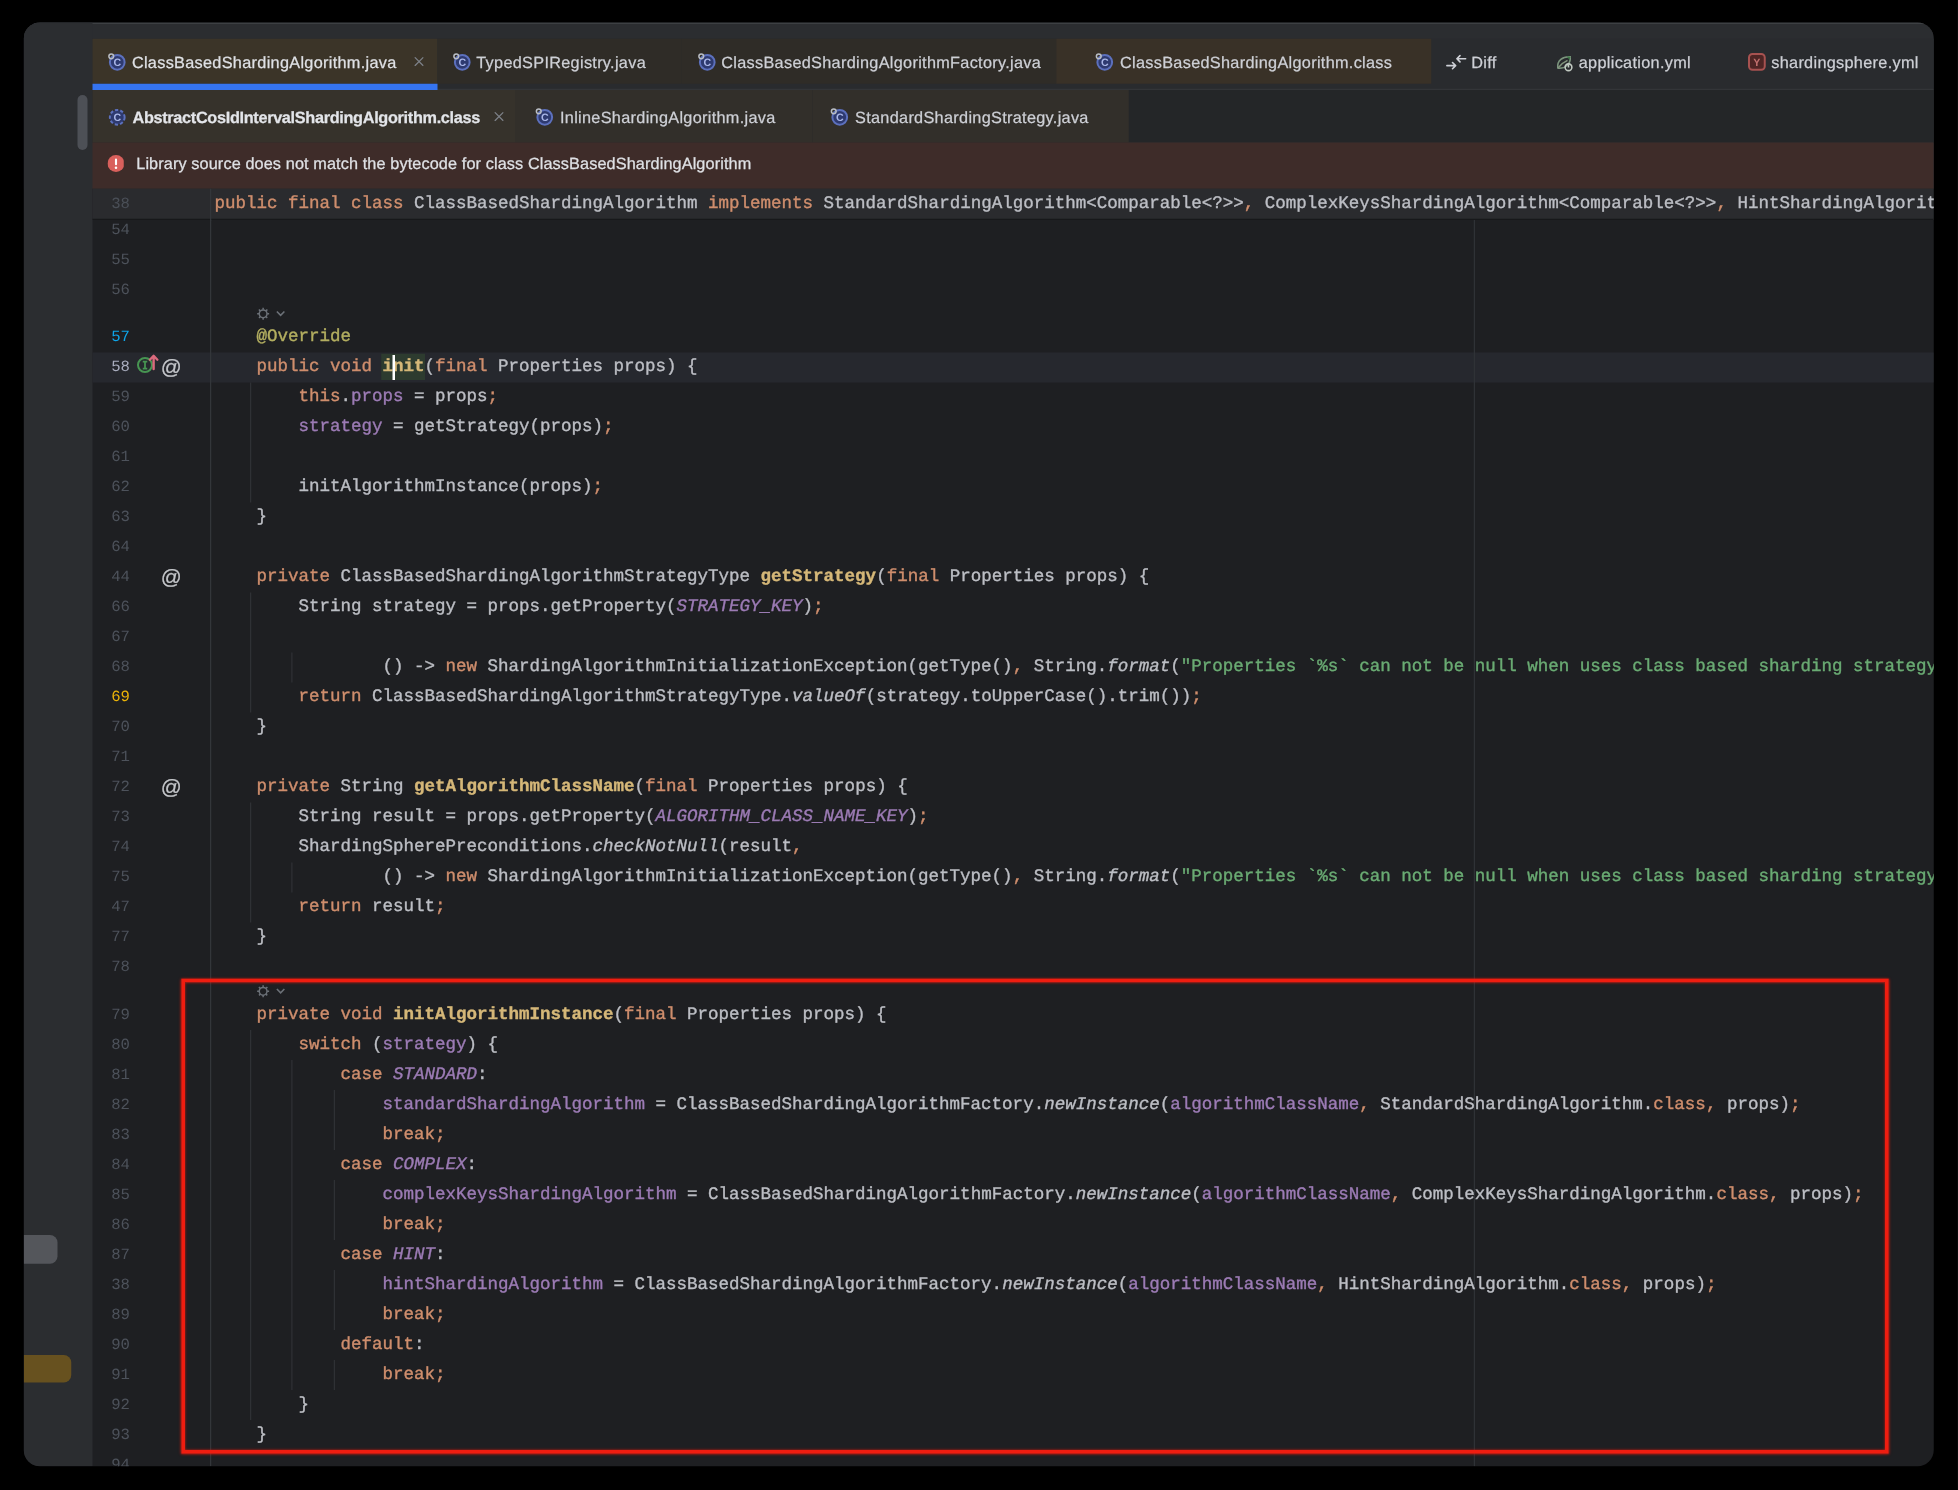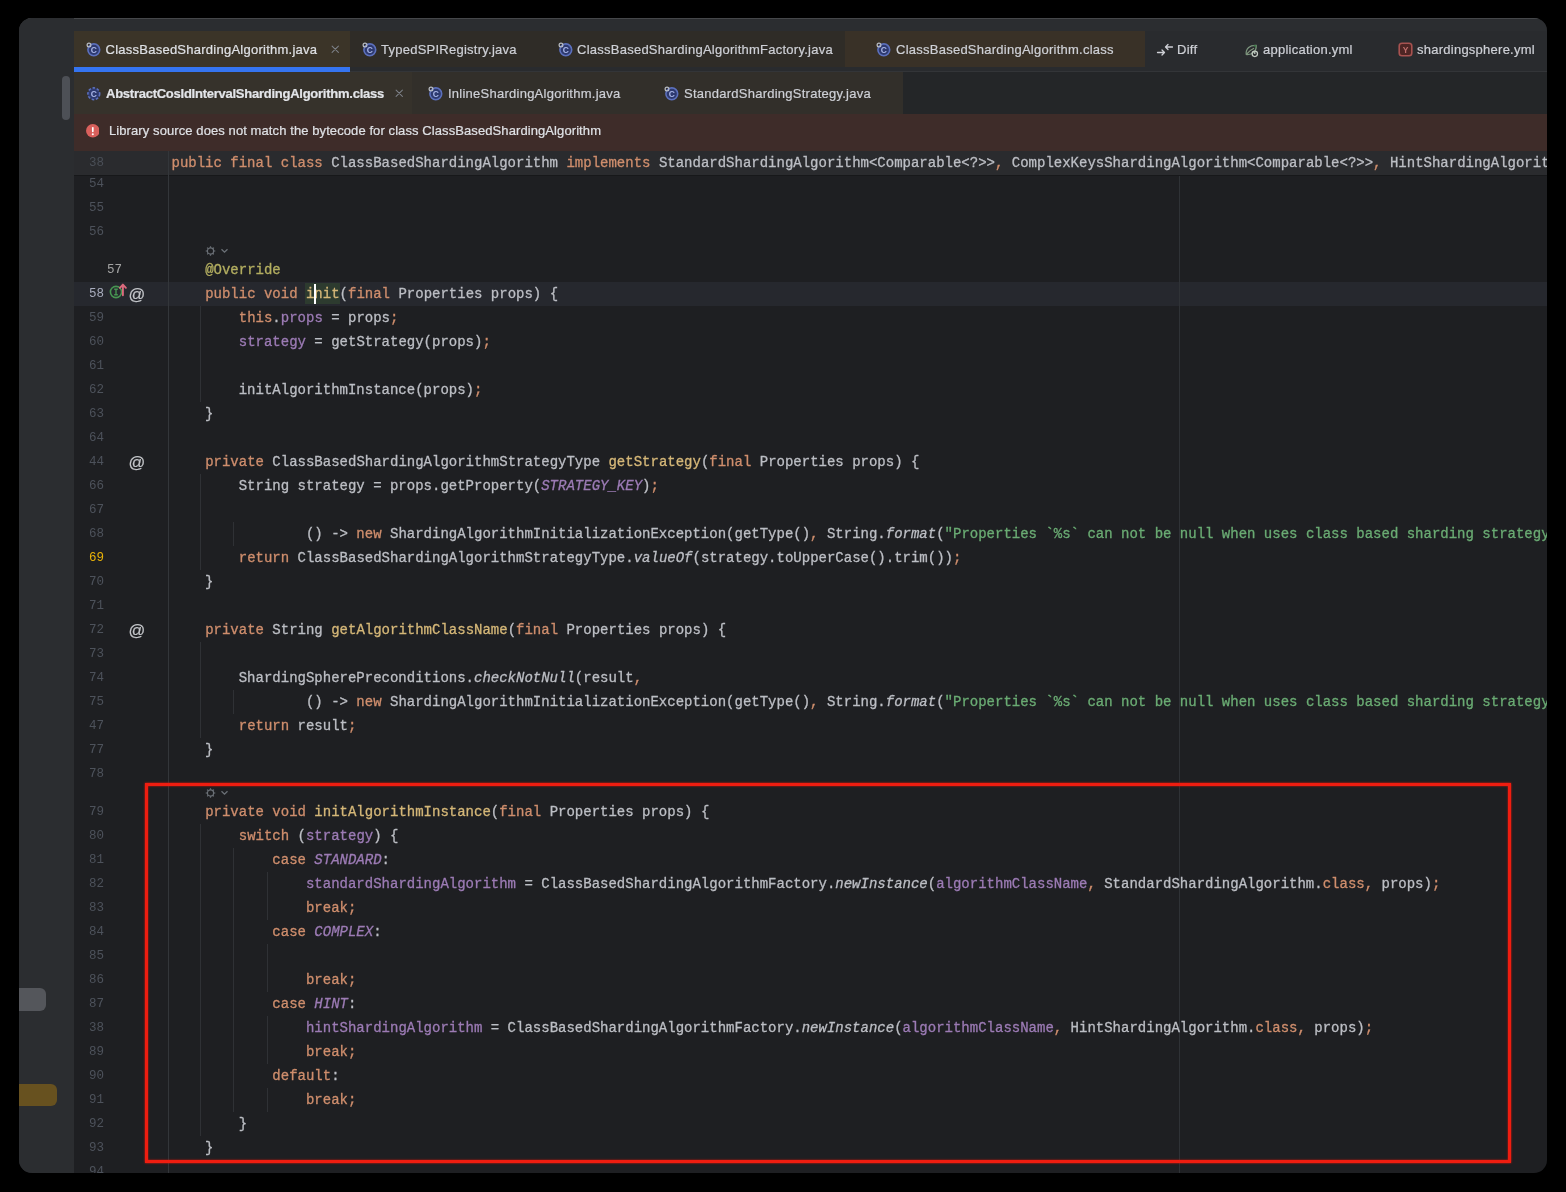--- a/index.html
+++ b/index.html
@@ -6,21 +6,21 @@
 #win{position:absolute;left:19px;top:18px;width:1528px;height:1155px;background:#1e1f22;border-radius:13px;overflow:hidden}
 .ui{font-family:"Liberation Sans",sans-serif;font-size:13px;color:#ced0d6;white-space:nowrap;letter-spacing:0.25px;-webkit-text-stroke:0.2px currentColor}
 .code{font-family:"Liberation Mono",monospace;font-size:14px;line-height:24px;white-space:pre}
 .ln{font-family:"Liberation Mono",monospace;font-size:12.5px;line-height:24px;white-space:pre}
 .code{color:#bcbec4;letter-spacing:0.001px;-webkit-text-stroke:0.3px currentColor}
 .ln{color:#4a4f57;text-align:right}
 .k{color:#cf8e6d}
 .p{color:#cf8e6d}
 .f{color:#9c7bb5}
 .c{color:#9c7bb5;font-style:italic}
-.m{color:#d5b778;font-weight:normal}
+.m{color:#d5b778;font-weight:bold}
 .s{color:#6aab73}
 .i{font-style:italic}
 .a{color:#b3ae60}
 </style></head><body>
 <div id="win">
     <div class="abs" style="left:0;top:0;width:1528px;height:132.5px;background:#2b2d30"></div>
     <div class="abs" style="left:0;top:0;width:1528px;height:1px;background:#45474a;border-radius:13px 13px 0 0"></div>
     <div class="abs" style="left:0;top:0;width:54.5px;height:1155px;background:#2b2d30"></div>
     <div class="abs" style="left:42.5px;top:58px;width:8px;height:44px;background:#4d5056;border-radius:4px"></div>
     <div class="abs" style="left:0;top:970px;width:27px;height:23px;background:#54565b;border-radius:0 6px 6px 0"></div>
@@ -125,21 +125,21 @@
     <div class="abs" style="left:214.2px;top:671.5px;width:1px;height:24.0px;background:#2f3135"></div>
     <div class="abs" style="left:180.6px;top:805.5px;width:1px;height:312.0px;background:#2f3135"></div>
     <div class="abs" style="left:214.2px;top:829.5px;width:1px;height:264.0px;background:#2f3135"></div>
     <div class="abs" style="left:247.8px;top:853.5px;width:1px;height:48.0px;background:#2f3135"></div>
     <div class="abs" style="left:247.8px;top:925.5px;width:1px;height:48.0px;background:#2f3135"></div>
     <div class="abs" style="left:247.8px;top:997.5px;width:1px;height:48.0px;background:#2f3135"></div>
     <div class="abs" style="left:247.8px;top:1069.5px;width:1px;height:24.0px;background:#2f3135"></div>
     <div class="abs ln" style="left:41px;top:153.5px;width:44px;color:#4d525b">54</div>
     <div class="abs ln" style="left:41px;top:177.5px;width:44px;color:#4d525b">55</div>
     <div class="abs ln" style="left:41px;top:201.5px;width:44px;color:#4d525b">56</div>
-    <div class="abs ln" style="left:59px;top:239.5px;width:44px;color:#a3a3a3">57</div>
+    <div class="abs ln" style="left:41px;top:239.5px;width:44px;color:#0ea5e9">57</div>
     <div class="abs code" style="left:152.5px;top:239.5px">    <span class="a">@Override</span></div>
     <div class="abs ln" style="left:41px;top:263.5px;width:44px;color:#a9adbe">58</div>
     <div class="abs code" style="left:152.5px;top:263.5px">    <span class="k">public void </span><span class="m">init</span>(<span class="k">final </span>Properties props) {</div>
     <div class="abs ln" style="left:41px;top:287.5px;width:44px;color:#4d525b">59</div>
     <div class="abs code" style="left:152.5px;top:287.5px">        <span class="k">this</span>.<span class="f">props</span> = props<span class="p">;</span></div>
     <div class="abs ln" style="left:41px;top:311.5px;width:44px;color:#4d525b">60</div>
     <div class="abs code" style="left:152.5px;top:311.5px">        <span class="f">strategy</span> = getStrategy(props)<span class="p">;</span></div>
     <div class="abs ln" style="left:41px;top:335.5px;width:44px;color:#4d525b">61</div>
     <div class="abs ln" style="left:41px;top:359.5px;width:44px;color:#4d525b">62</div>
     <div class="abs code" style="left:152.5px;top:359.5px">        initAlgorithmInstance(props)<span class="p">;</span></div>
@@ -154,20 +154,21 @@
     <div class="abs ln" style="left:41px;top:503.5px;width:44px;color:#4d525b">68</div>
     <div class="abs code" style="left:152.5px;top:503.5px">                () -&gt; <span class="k">new </span>ShardingAlgorithmInitializationException(getType()<span class="p">,</span> String.<span class="i">format</span>(<span class="s">"Properties `%s` can not be null when uses class based sharding strategy."</span>))</div>
     <div class="abs ln" style="left:41px;top:527.5px;width:44px;color:#eab308">69</div>
     <div class="abs code" style="left:152.5px;top:527.5px">        <span class="k">return </span>ClassBasedShardingAlgorithmStrategyType.<span class="i">valueOf</span>(strategy.toUpperCase().trim())<span class="p">;</span></div>
     <div class="abs ln" style="left:41px;top:551.5px;width:44px;color:#4d525b">70</div>
     <div class="abs code" style="left:152.5px;top:551.5px">    }</div>
     <div class="abs ln" style="left:41px;top:575.5px;width:44px;color:#4d525b">71</div>
     <div class="abs ln" style="left:41px;top:599.5px;width:44px;color:#4d525b">72</div>
     <div class="abs code" style="left:152.5px;top:599.5px">    <span class="k">private </span>String <span class="m">getAlgorithmClassName</span>(<span class="k">final </span>Properties props) {</div>
     <div class="abs ln" style="left:41px;top:623.5px;width:44px;color:#4d525b">73</div>
+    <div class="abs code" style="left:152.5px;top:623.5px">        String result = props.getProperty(<span class="c">ALGORITHM_CLASS_NAME_KEY</span>)<span class="p">;</span></div>
     <div class="abs ln" style="left:41px;top:647.5px;width:44px;color:#4d525b">74</div>
     <div class="abs code" style="left:152.5px;top:647.5px">        ShardingSpherePreconditions.<span class="i">checkNotNull</span>(result<span class="p">,</span></div>
     <div class="abs ln" style="left:41px;top:671.5px;width:44px;color:#4d525b">75</div>
     <div class="abs code" style="left:152.5px;top:671.5px">                () -&gt; <span class="k">new </span>ShardingAlgorithmInitializationException(getType()<span class="p">,</span> String.<span class="i">format</span>(<span class="s">"Properties `%s` can not be null when uses class based sharding strategy."</span>))</div>
     <div class="abs ln" style="left:41px;top:695.5px;width:44px;color:#4d525b">47</div>
     <div class="abs code" style="left:152.5px;top:695.5px">        <span class="k">return </span>result<span class="p">;</span></div>
     <div class="abs ln" style="left:41px;top:719.5px;width:44px;color:#4d525b">77</div>
     <div class="abs code" style="left:152.5px;top:719.5px">    }</div>
     <div class="abs ln" style="left:41px;top:743.5px;width:44px;color:#4d525b">78</div>
     <div class="abs ln" style="left:41px;top:781.5px;width:44px;color:#4d525b">79</div>
@@ -176,20 +177,21 @@
     <div class="abs code" style="left:152.5px;top:805.5px">        <span class="k">switch </span>(<span class="f">strategy</span>) {</div>
     <div class="abs ln" style="left:41px;top:829.5px;width:44px;color:#4d525b">81</div>
     <div class="abs code" style="left:152.5px;top:829.5px">            <span class="k">case </span><span class="c">STANDARD</span>:</div>
     <div class="abs ln" style="left:41px;top:853.5px;width:44px;color:#4d525b">82</div>
     <div class="abs code" style="left:152.5px;top:853.5px">                <span class="f">standardShardingAlgorithm</span> = ClassBasedShardingAlgorithmFactory.<span class="i">newInstance</span>(<span class="f">algorithmClassName</span><span class="p">,</span> StandardShardingAlgorithm.<span class="k">class</span><span class="p">,</span> props)<span class="p">;</span></div>
     <div class="abs ln" style="left:41px;top:877.5px;width:44px;color:#4d525b">83</div>
     <div class="abs code" style="left:152.5px;top:877.5px">                <span class="k">break</span><span class="p">;</span></div>
     <div class="abs ln" style="left:41px;top:901.5px;width:44px;color:#4d525b">84</div>
     <div class="abs code" style="left:152.5px;top:901.5px">            <span class="k">case </span><span class="c">COMPLEX</span>:</div>
     <div class="abs ln" style="left:41px;top:925.5px;width:44px;color:#4d525b">85</div>
+    <div class="abs code" style="left:152.5px;top:925.5px">                <span class="f">complexKeysShardingAlgorithm</span> = ClassBasedShardingAlgorithmFactory.<span class="i">newInstance</span>(<span class="f">algorithmClassName</span><span class="p">,</span> ComplexKeysShardingAlgorithm.<span class="k">class</span><span class="p">,</span> props)<span class="p">;</span></div>
     <div class="abs ln" style="left:41px;top:949.5px;width:44px;color:#4d525b">86</div>
     <div class="abs code" style="left:152.5px;top:949.5px">                <span class="k">break</span><span class="p">;</span></div>
     <div class="abs ln" style="left:41px;top:973.5px;width:44px;color:#4d525b">87</div>
     <div class="abs code" style="left:152.5px;top:973.5px">            <span class="k">case </span><span class="c">HINT</span>:</div>
     <div class="abs ln" style="left:41px;top:997.5px;width:44px;color:#4d525b">38</div>
     <div class="abs code" style="left:152.5px;top:997.5px">                <span class="f">hintShardingAlgorithm</span> = ClassBasedShardingAlgorithmFactory.<span class="i">newInstance</span>(<span class="f">algorithmClassName</span><span class="p">,</span> HintShardingAlgorithm.<span class="k">class</span><span class="p">,</span> props)<span class="p">;</span></div>
     <div class="abs ln" style="left:41px;top:1021.5px;width:44px;color:#4d525b">89</div>
     <div class="abs code" style="left:152.5px;top:1021.5px">                <span class="k">break</span><span class="p">;</span></div>
     <div class="abs ln" style="left:41px;top:1045.5px;width:44px;color:#4d525b">90</div>
     <div class="abs code" style="left:152.5px;top:1045.5px">            <span class="k">default</span>:</div>

